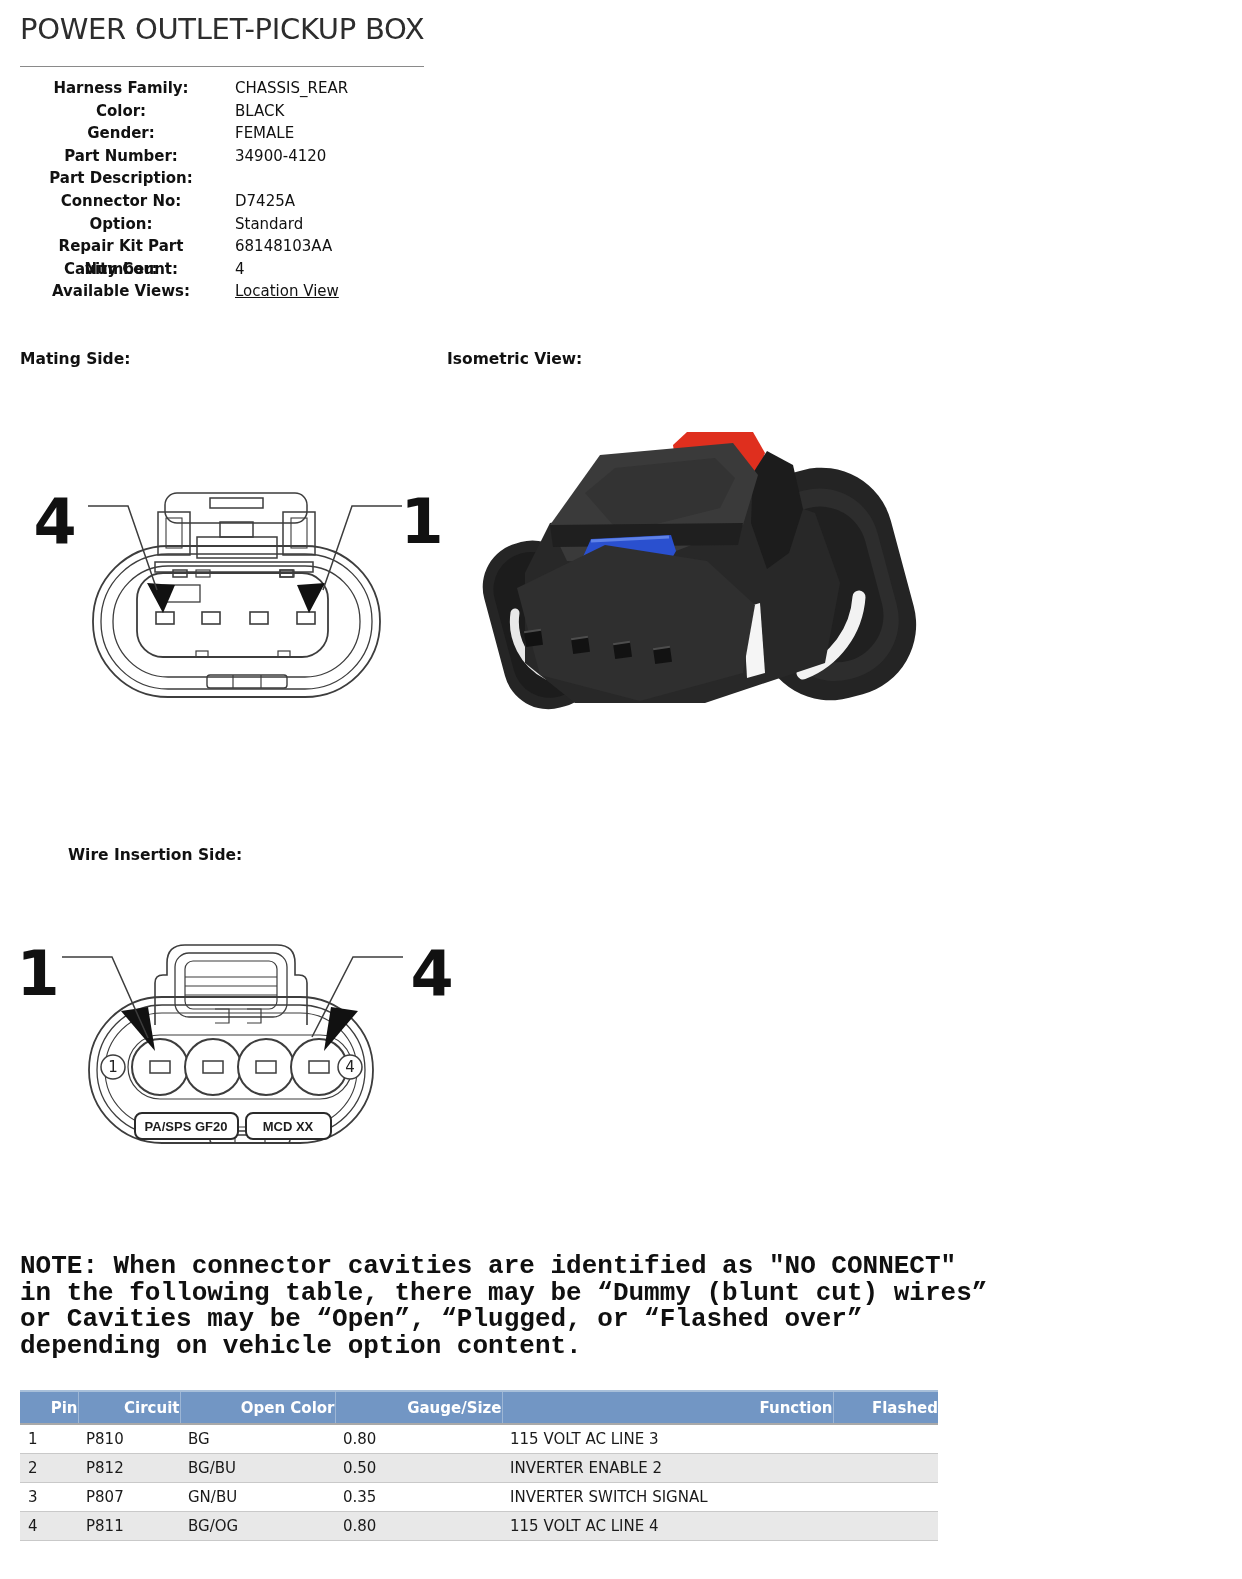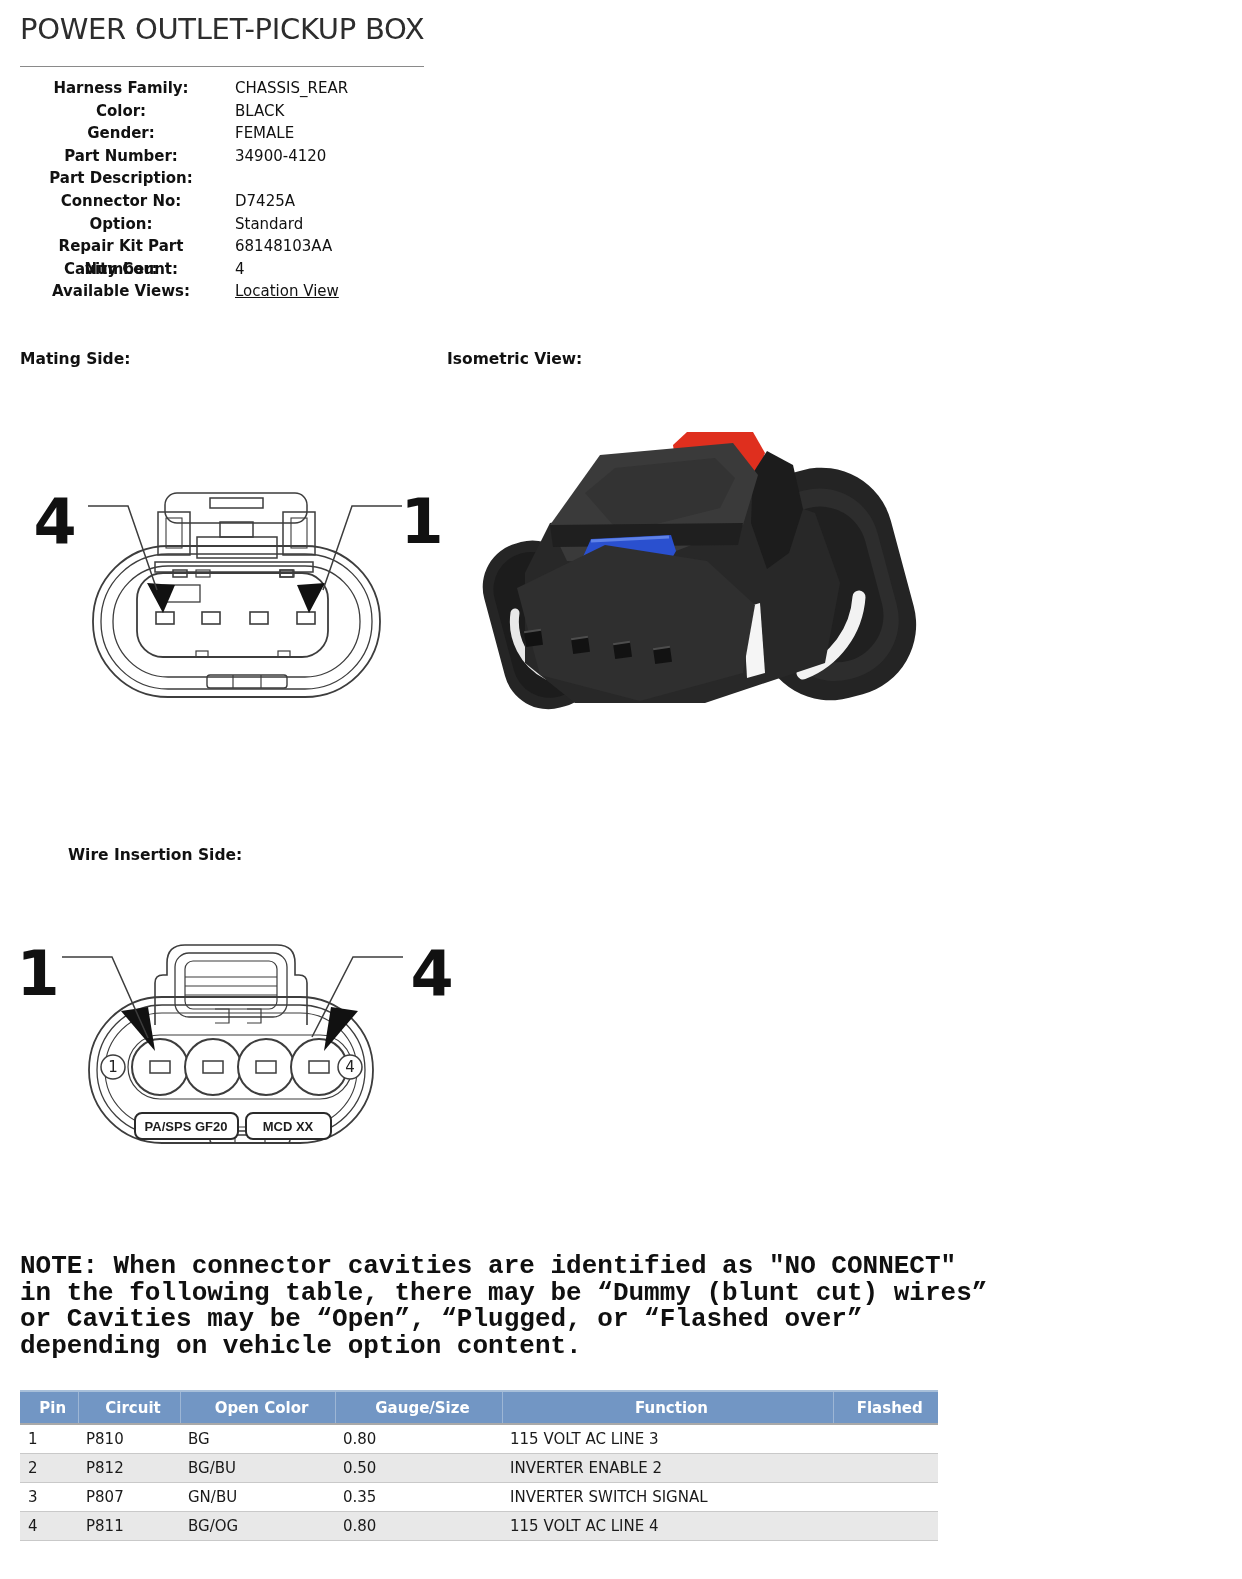--- a/index.html
+++ b/index.html
@@ -25,21 +25,21 @@
   #mating-svg{left:28px;top:476px;}
   #iso-svg{left:455px;top:373px;}
   #wire-svg{left:15px;top:925px;}
 
   .note{position:absolute;left:20px;top:1253px;
         font-family:Liberation Mono, monospace;font-weight:bold;
         font-size:26px;line-height:26.5px;color:#101010;white-space:nowrap;}
 
   table.pin{position:absolute;left:20px;top:1390px;width:918px;
             border-collapse:collapse;table-layout:fixed;font-size:15px;}
-  table.pin th{background:#7296C4;color:#fff;font-weight:bold;text-align:center;
+  table.pin th{background:#7296C4;color:#fff;font-weight:bold;text-align:right;
                height:33px;box-sizing:border-box;padding:0 0 0 8px;
                border-top:2px solid #a8bfd9;border-bottom:2px solid #a9a9a9;}
   table.pin th + th{border-left:1px solid #9db6d5;}
   table.pin td{height:29px;box-sizing:border-box;padding:0 0 0 8px;color:#1a1a1a;
                border-bottom:1px solid #c9c9c9;}
   table.pin tbody tr:nth-child(even){background:#e8e8e8;}
 
   .lineart{stroke:#3d3d3d;fill:none;}
 </style>
 </head>

